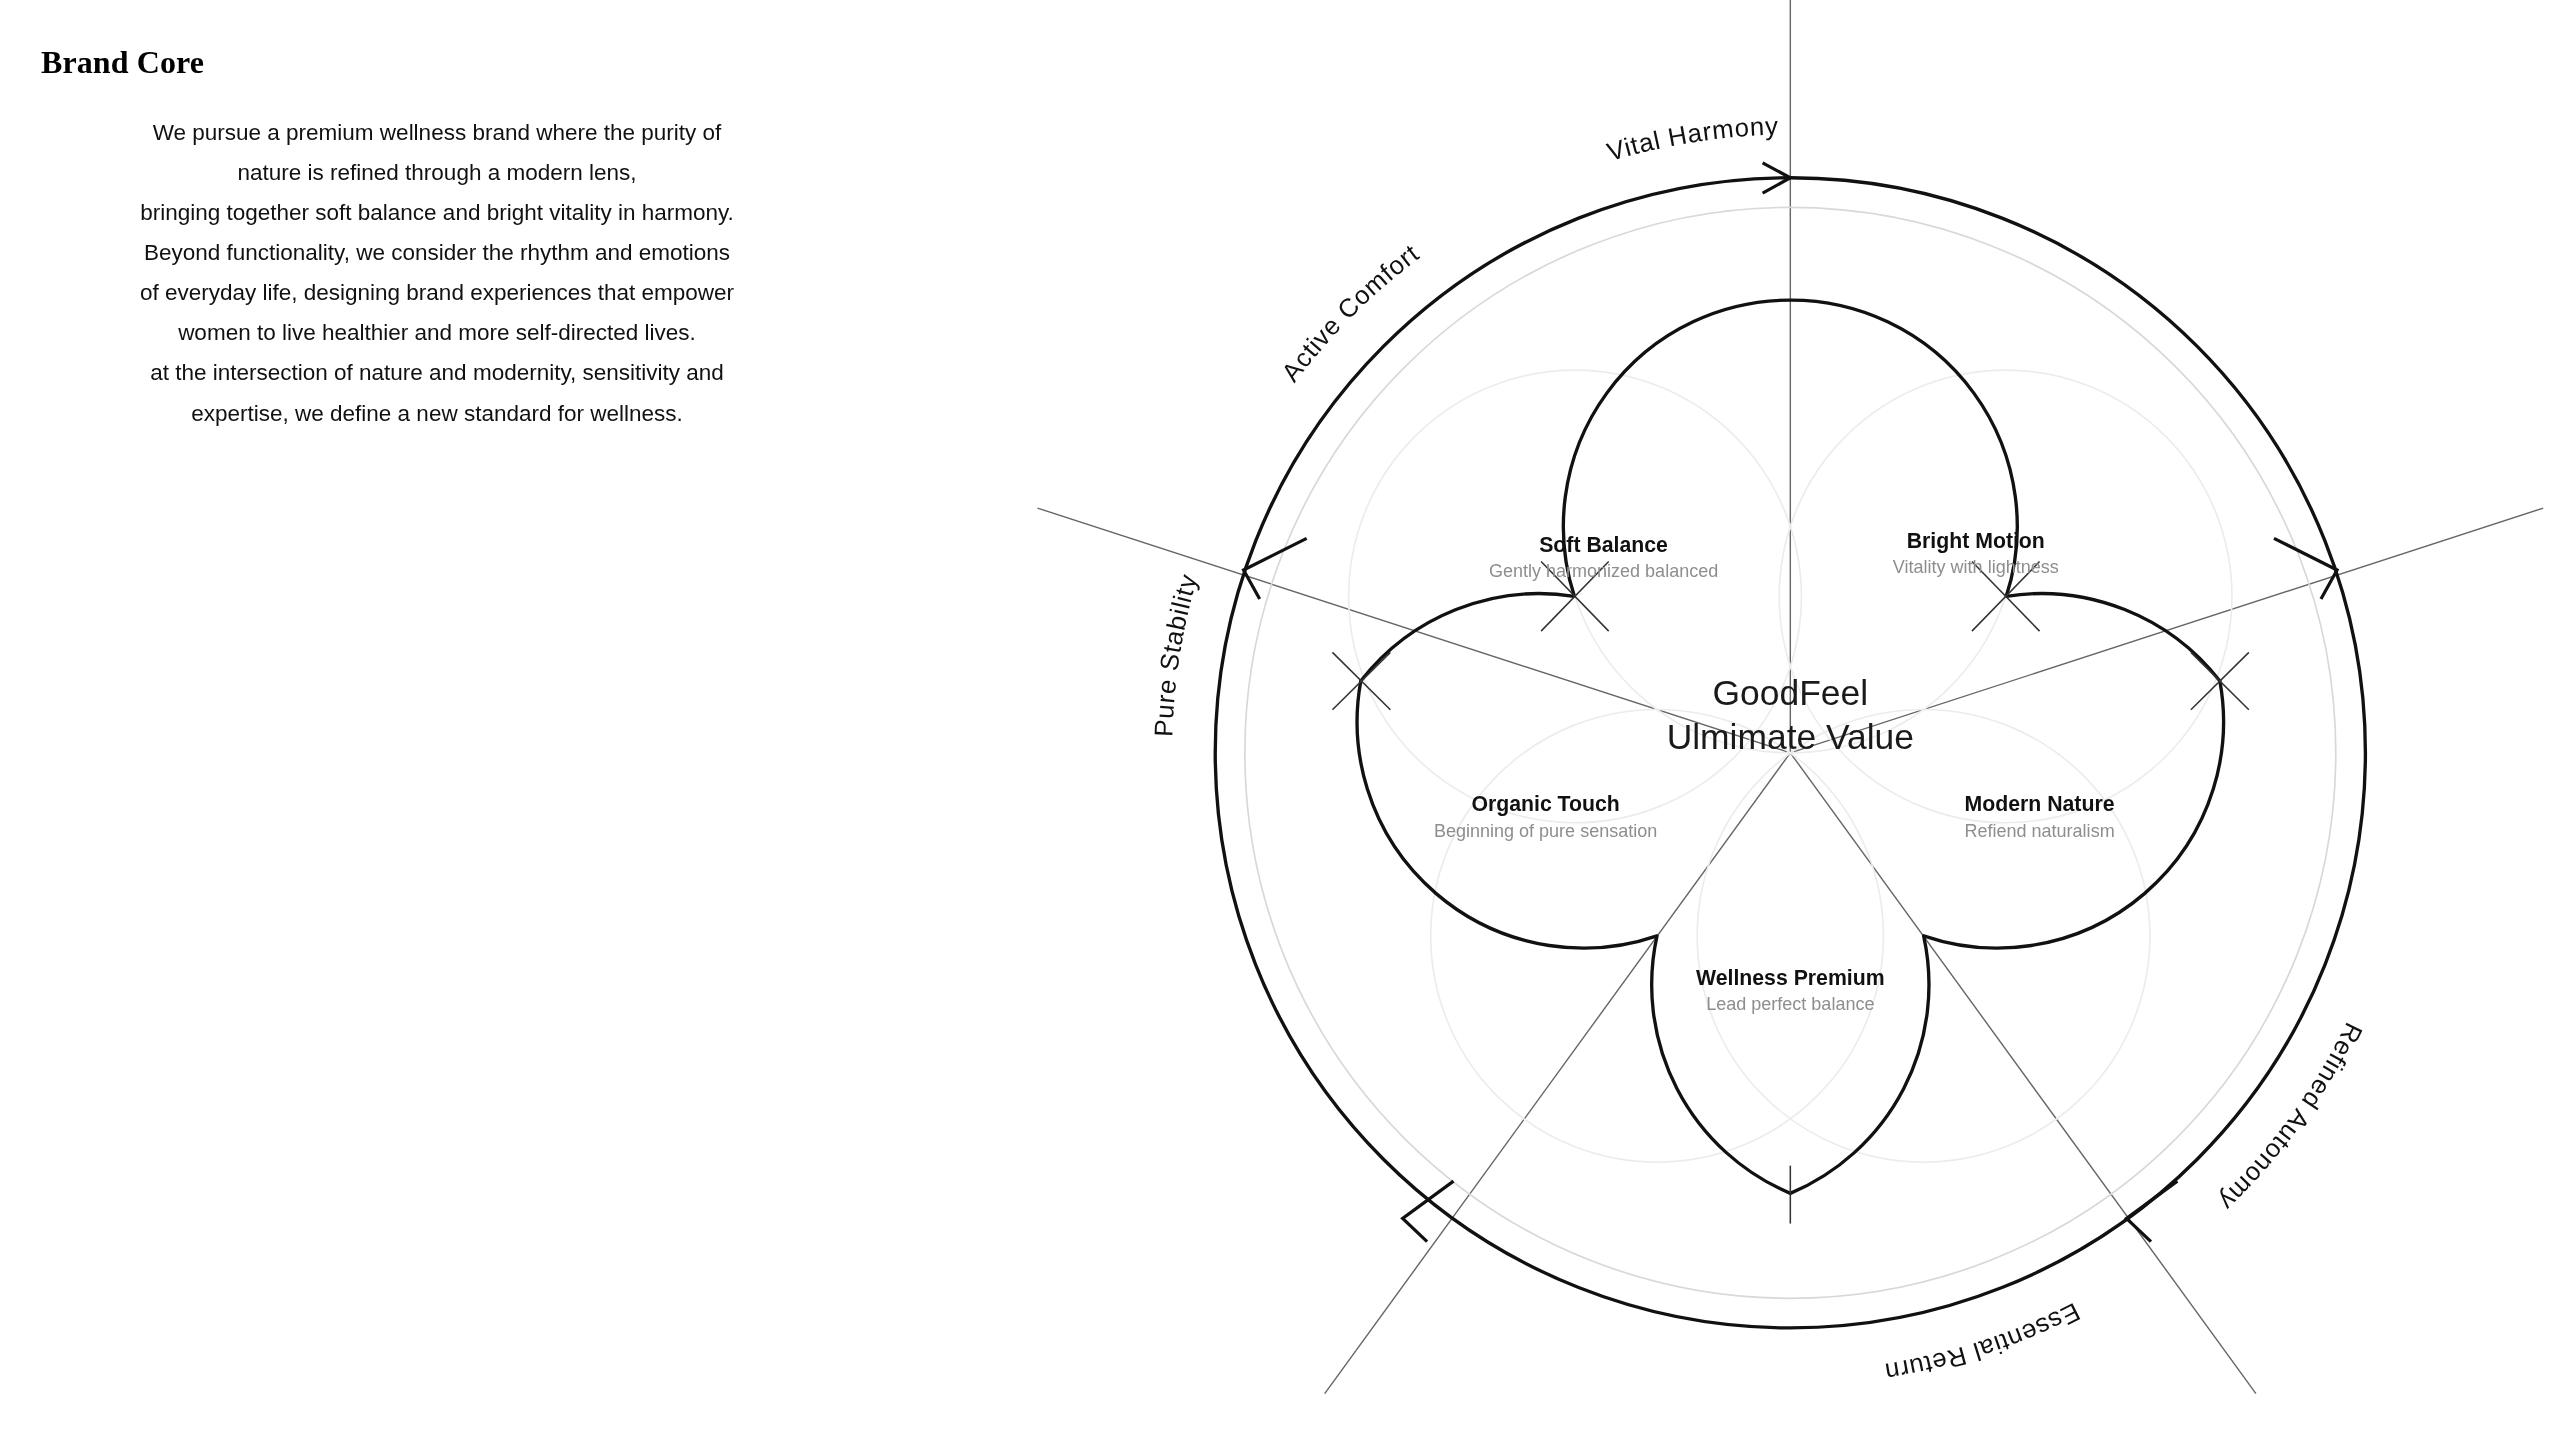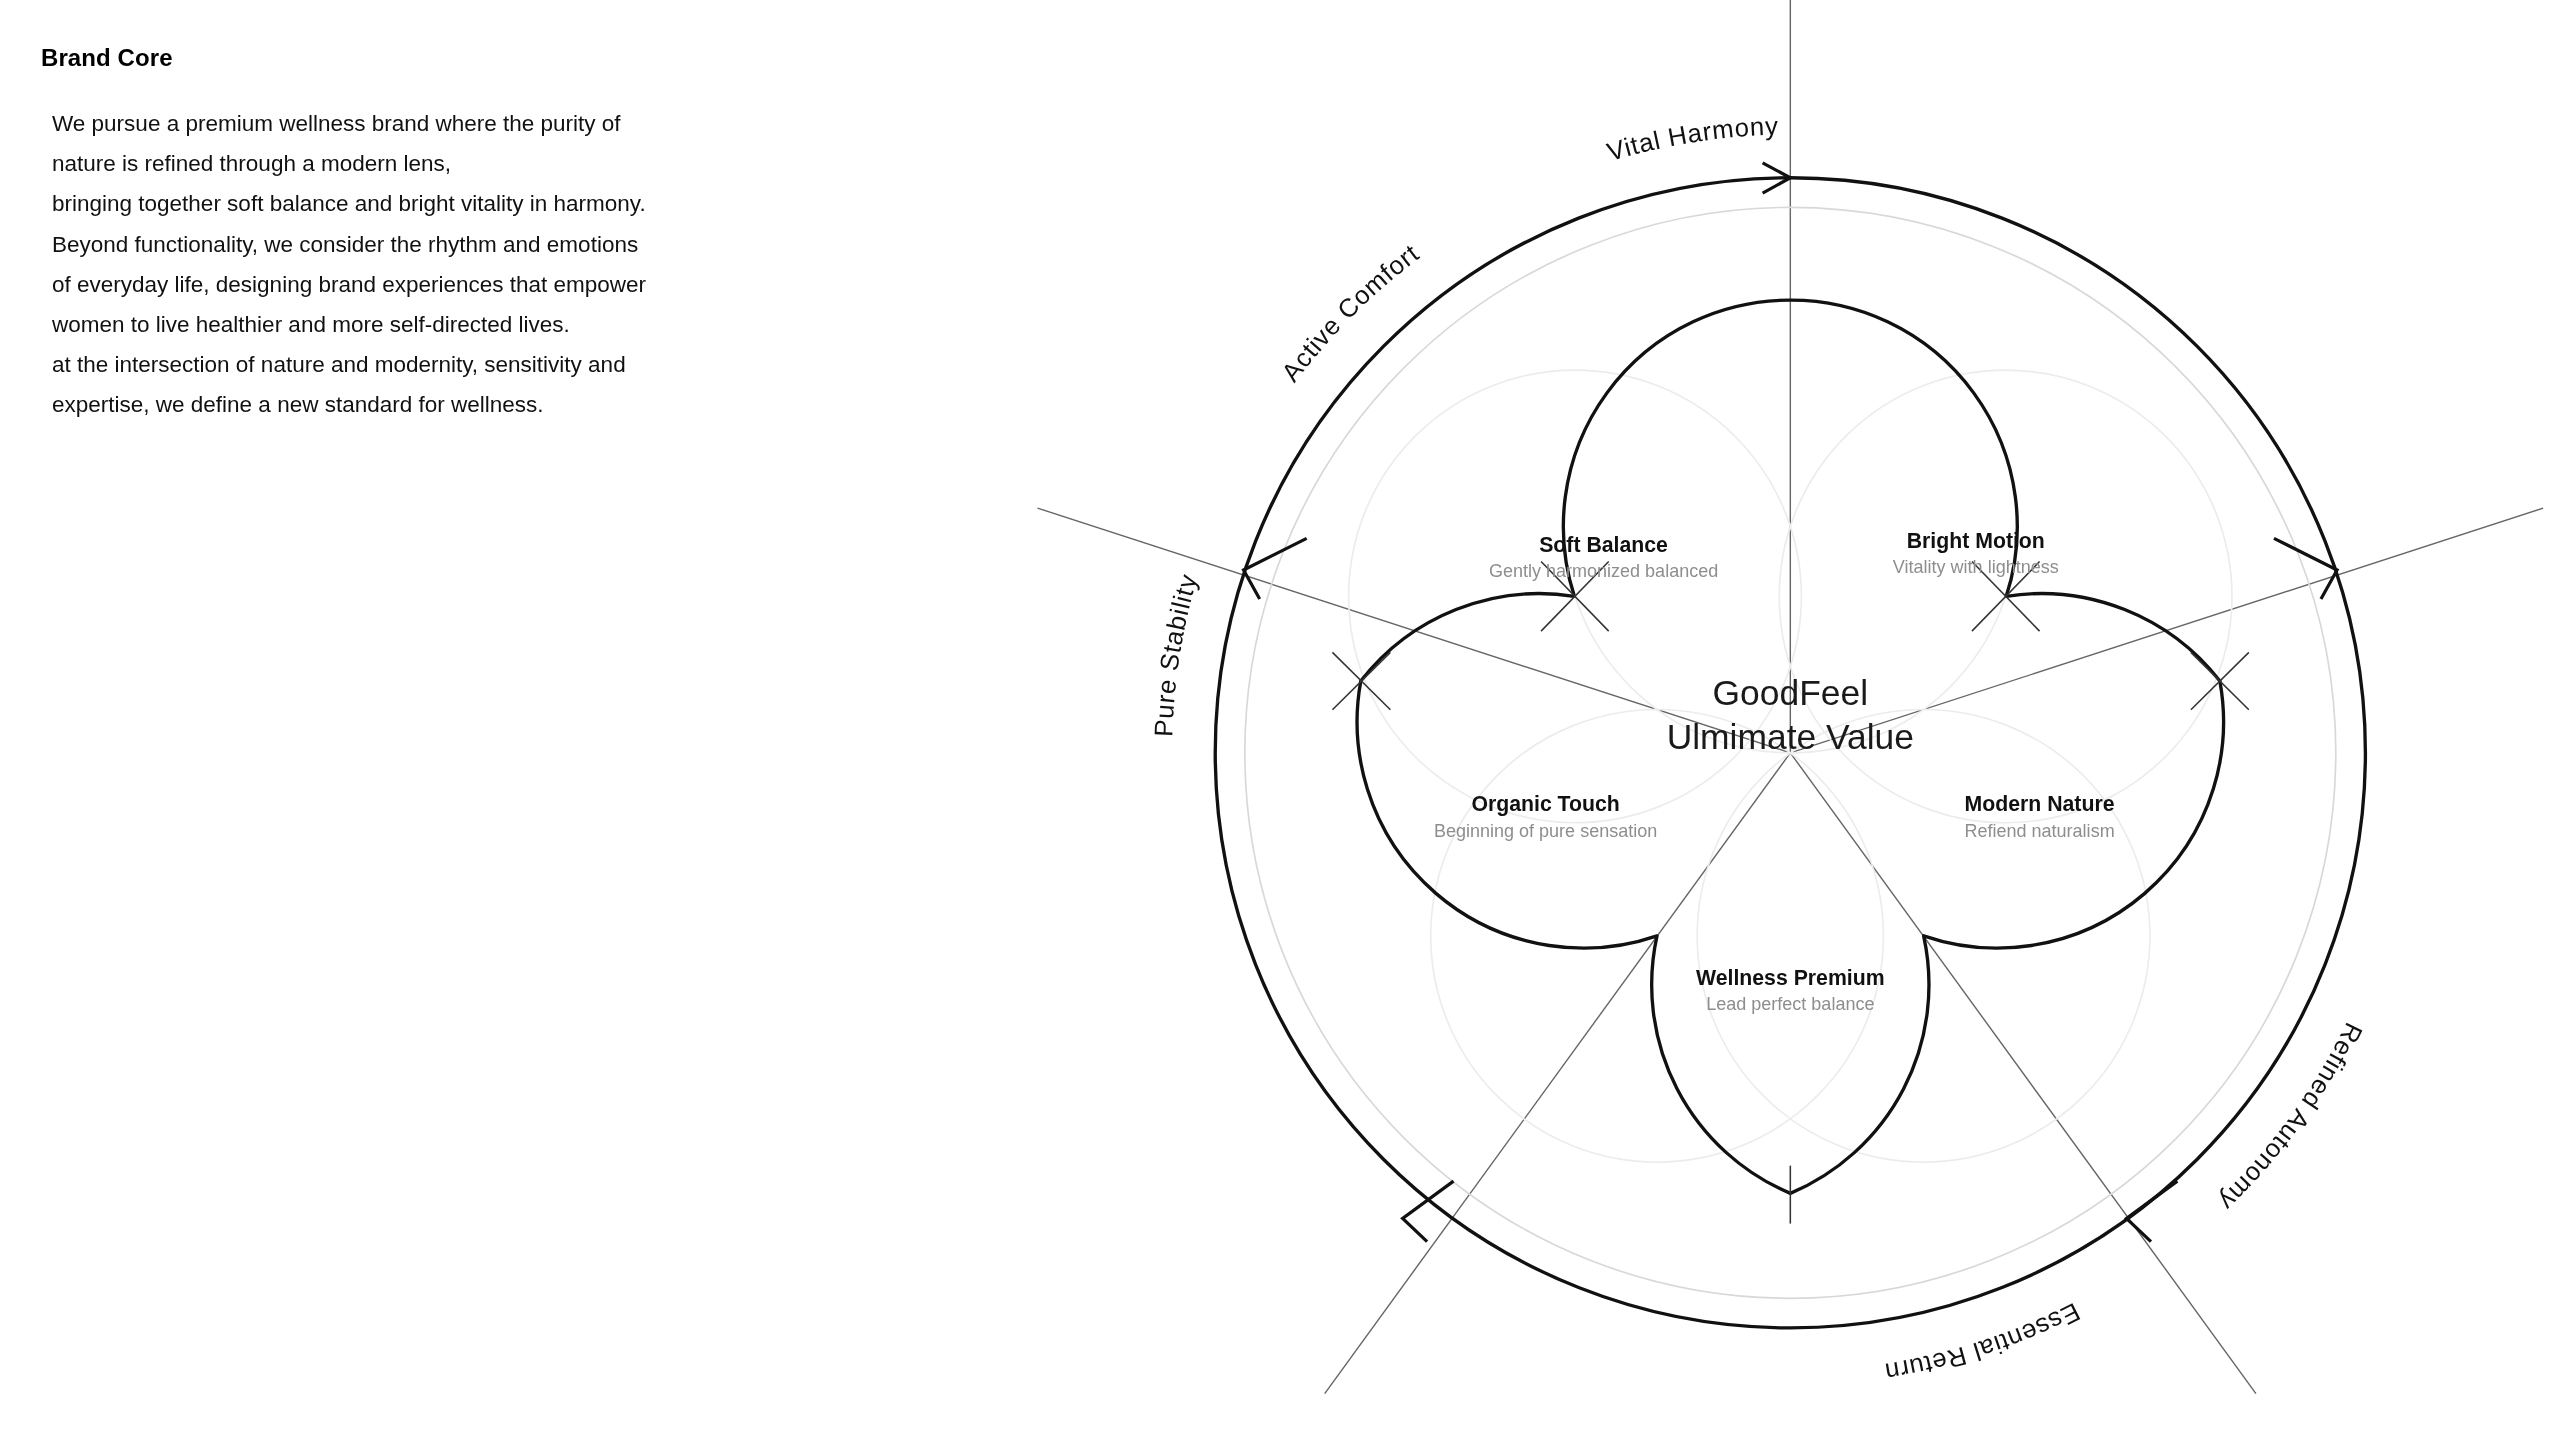--- a/index.html
+++ b/index.html
@@ -19,36 +19,37 @@
   }
 
   
   #brand-core-panel {
     position: absolute;
     left: 41px;
     top: 45px;
     width: 792px;
   }
   #brand-core-title {
-    font-family: Liberation Sans, sans-serif;
+    font-family: Liberation Serif, serif;
     font-weight: 700;
-    font-size: 24px;
+    font-size: 32px;
     letter-spacing: 0.1px;
     color: #000000;
     margin: 0 0 33px 0;
     line-height: 1.1;
   }
   #brand-core-body {
     font-family: "Liberation Sans", sans-serif;
     font-weight: 400;
     font-size: 22.5px;
     line-height: 1.78;
     color: #111111;
     white-space: pre-line;
-    margin: 11px;
+    margin: 0;
+    text-align: center;
   }
 
   
   #diagram-wrap {
     position: absolute;
     left: 0;
     top: 0;
     width: 2576px;
     height: 1449px;
     pointer-events: none;

